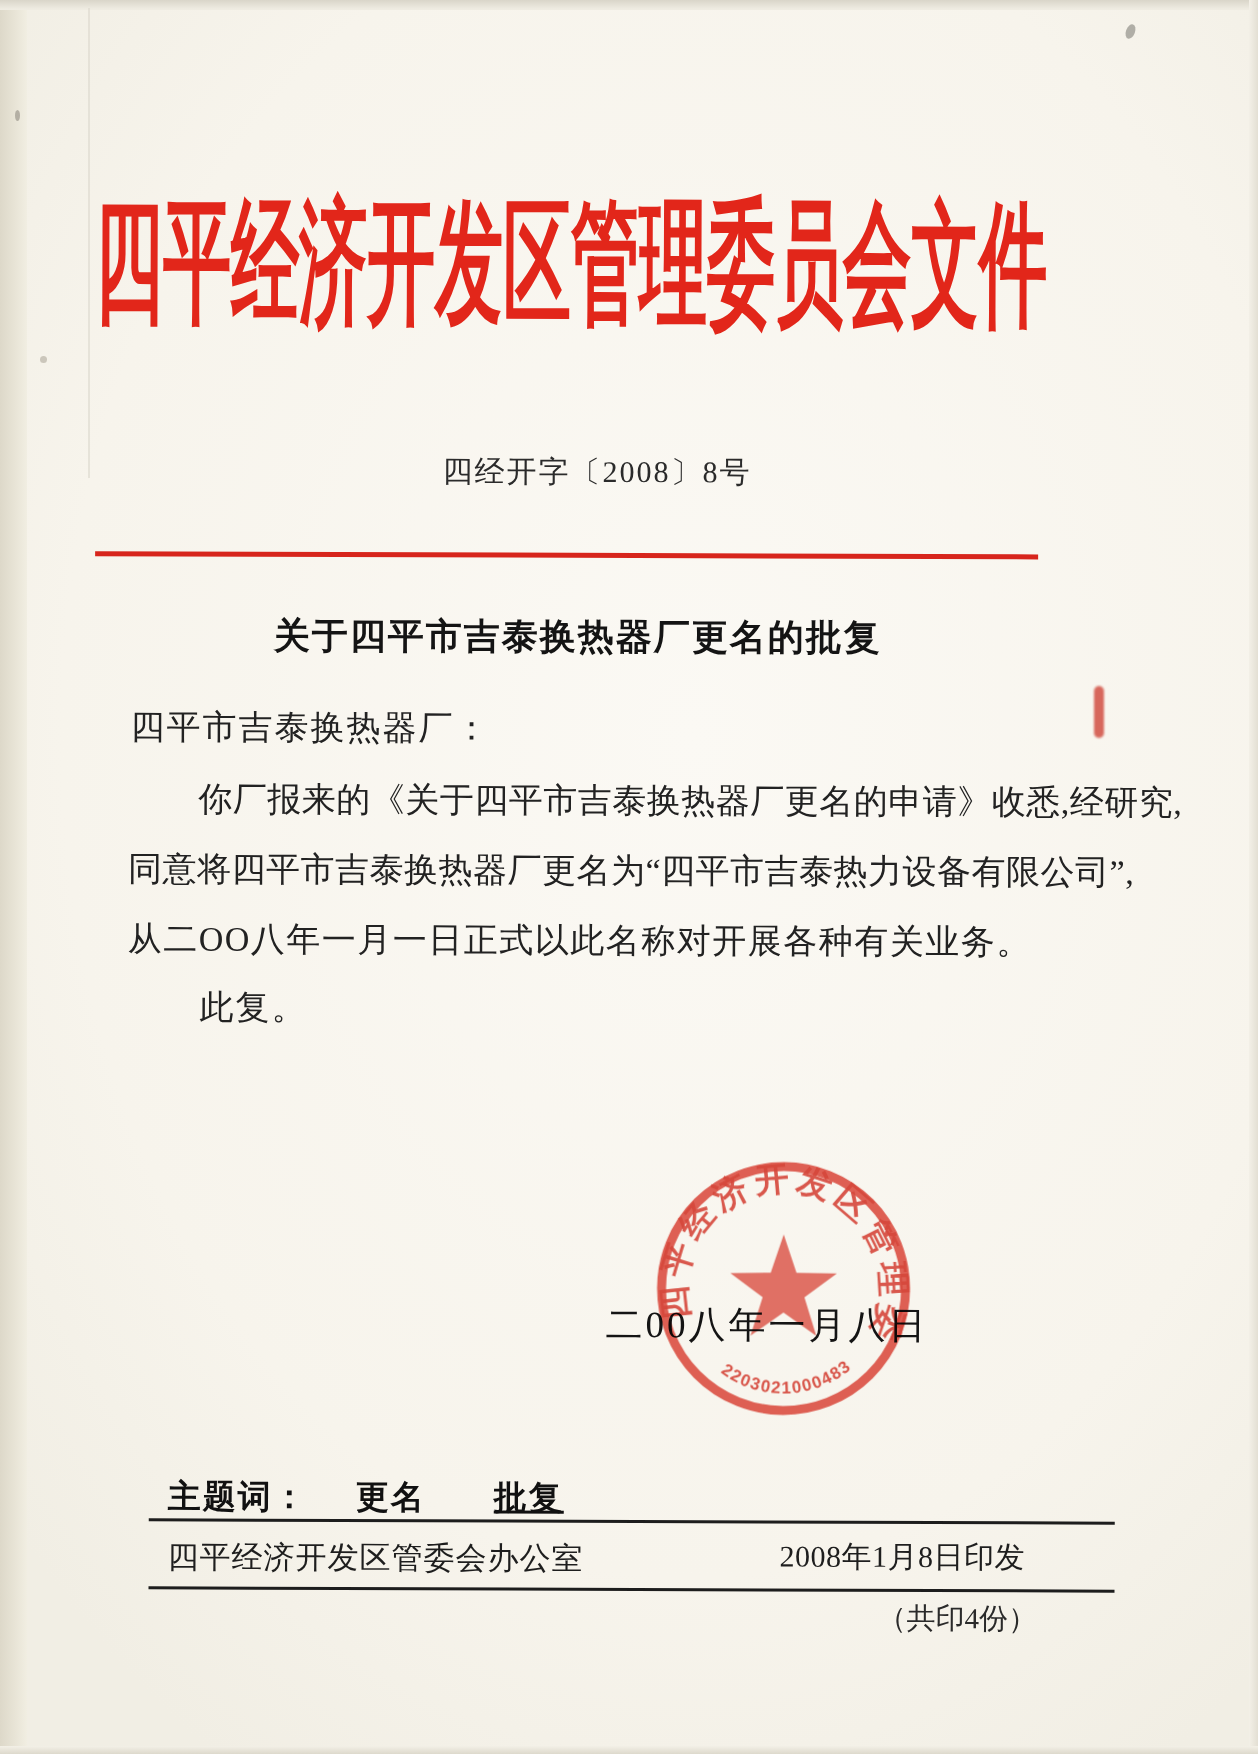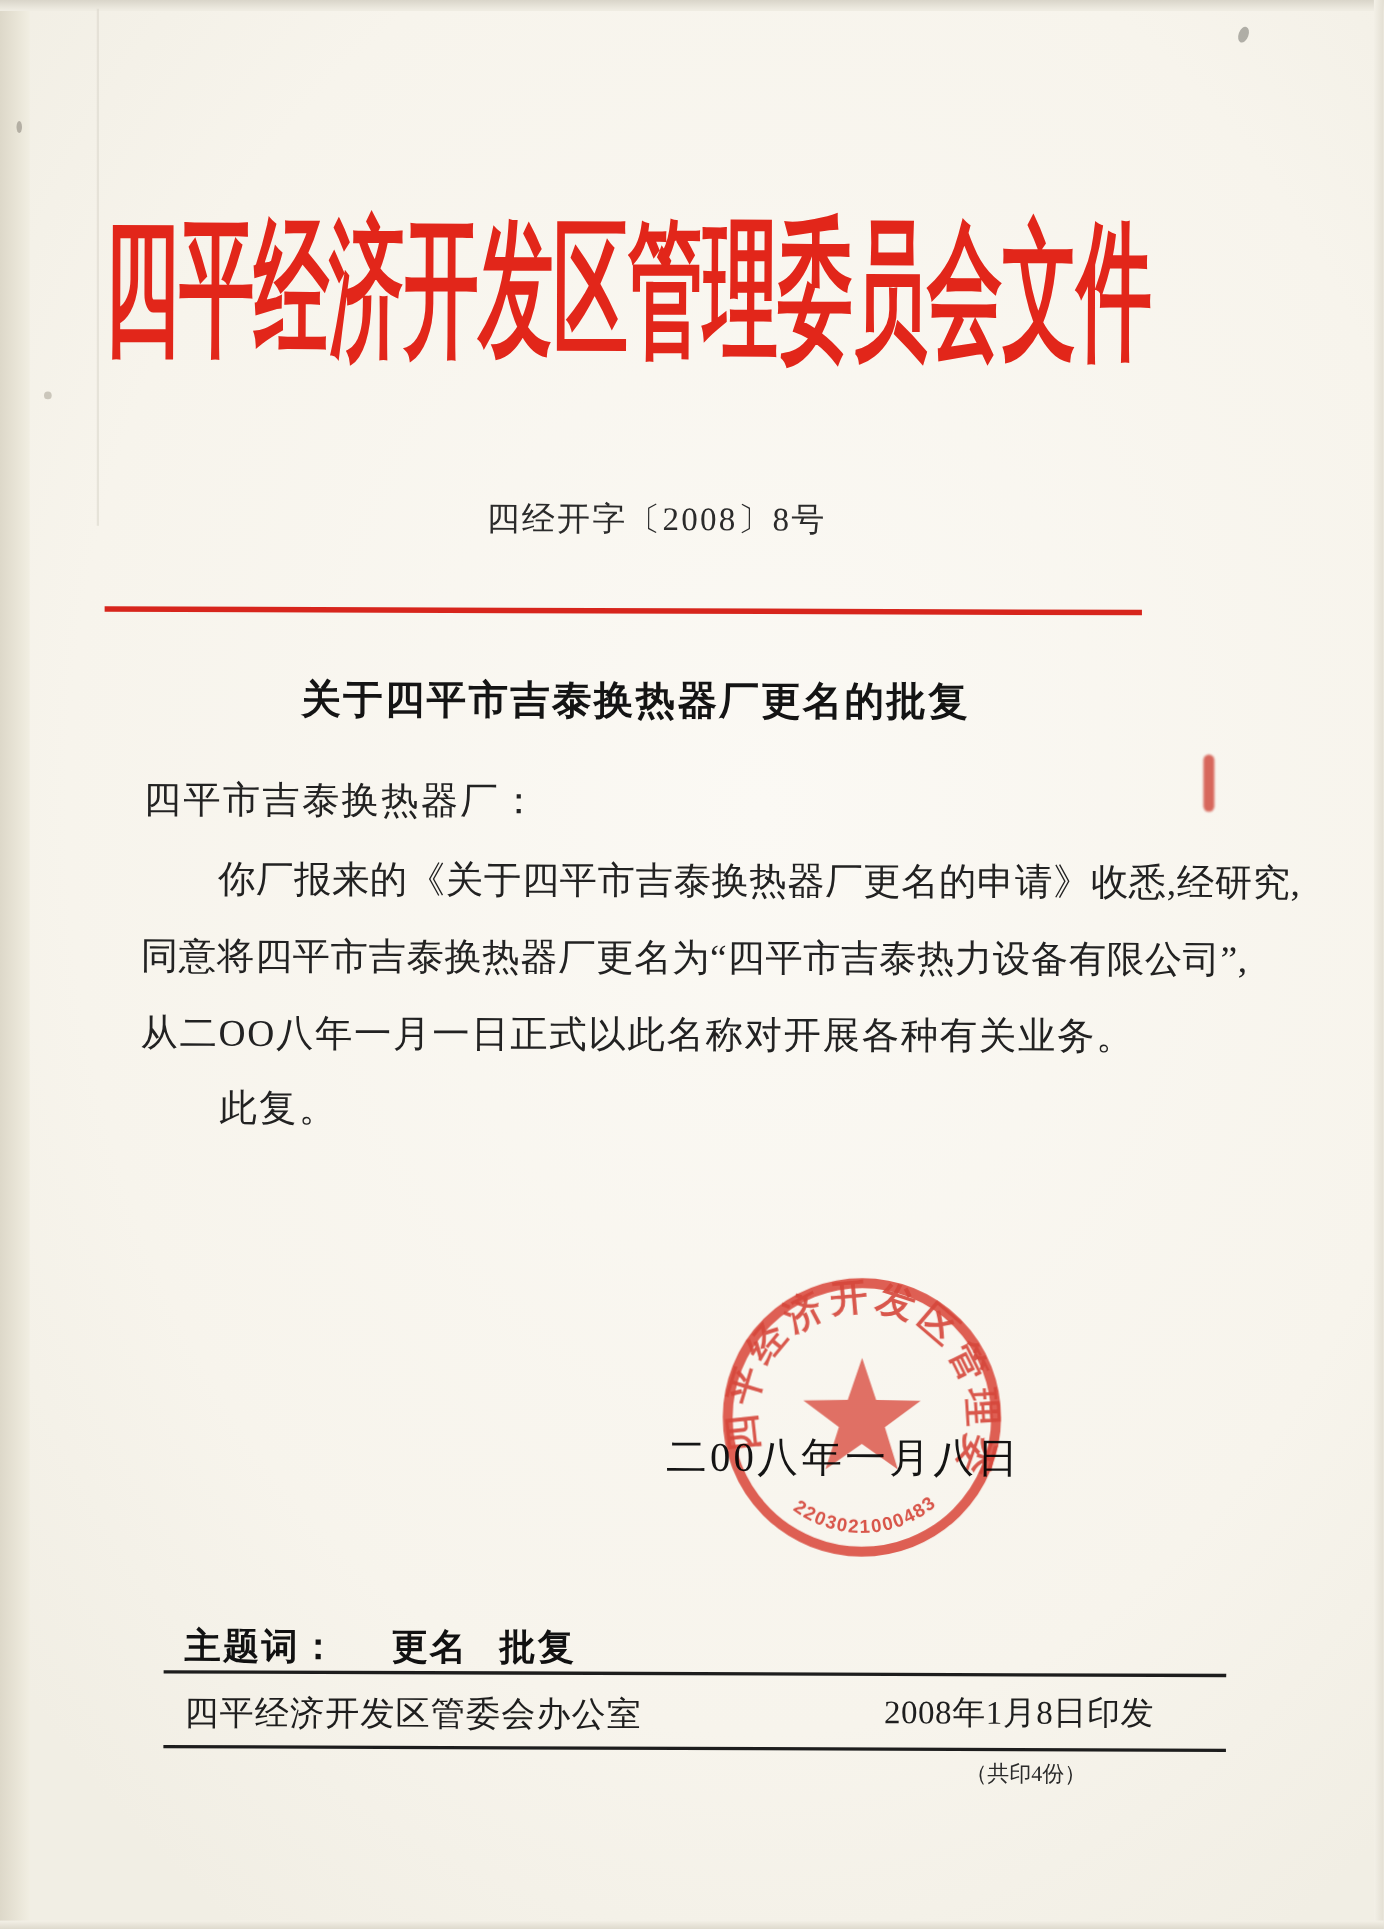--- a/index.html
+++ b/index.html
@@ -53,29 +53,29 @@
   .date-line{position:absolute;left:607px;top:1300px;font-size:37px;letter-spacing:3px;
     color:#141414;white-space:nowrap;z-index:1;}
 
   .seal{position:absolute;left:650px;top:1153px;width:270px;height:270px;z-index:2;
     mix-blend-mode:multiply;filter:blur(0.4px);}
 
   .keywords{position:absolute;left:170px;top:1476px;
     font-family:"Liberation Sans","DejaVu Sans",sans-serif;font-weight:700;
     font-size:33px;letter-spacing:2px;color:#111;white-space:nowrap;}
   .keywords .term1{margin-left:48px;}
-  .keywords .term2{margin-left:28px;}
+  .keywords .term2{margin-left:68px;text-decoration:underline;}
 
   .black-rule{position:absolute;left:151px;width:966px;height:3px;background:#1d1d1d;}
   .rule-1{top:1520px;}
   .rule-2{top:1588px;}
 
   .footer-issuer{position:absolute;left:170px;top:1538px;font-size:31px;letter-spacing:1px;color:#1e1e1e;white-space:nowrap;}
-  .footer-date{position:absolute;left:806px;top:1536px;font-size:30px;letter-spacing:0.5px;color:#1e1e1e;white-space:nowrap;}
-  .copies-note{position:absolute;left:880px;top:1598px;font-size:20px;color:#2a2a2a;white-space:nowrap;}
+  .footer-date{position:absolute;left:782px;top:1536px;font-size:30px;letter-spacing:0.5px;color:#1e1e1e;white-space:nowrap;}
+  .copies-note{position:absolute;left:880px;top:1598px;font-size:29px;color:#2a2a2a;white-space:nowrap;}
 </style>
 </head>
 <body>
 
 <div class="page">
 
   <div class="edge-left"></div>
   <div class="edge-top"></div>
   <div class="edge-right"></div>
   <div class="edge-bottom"></div>

